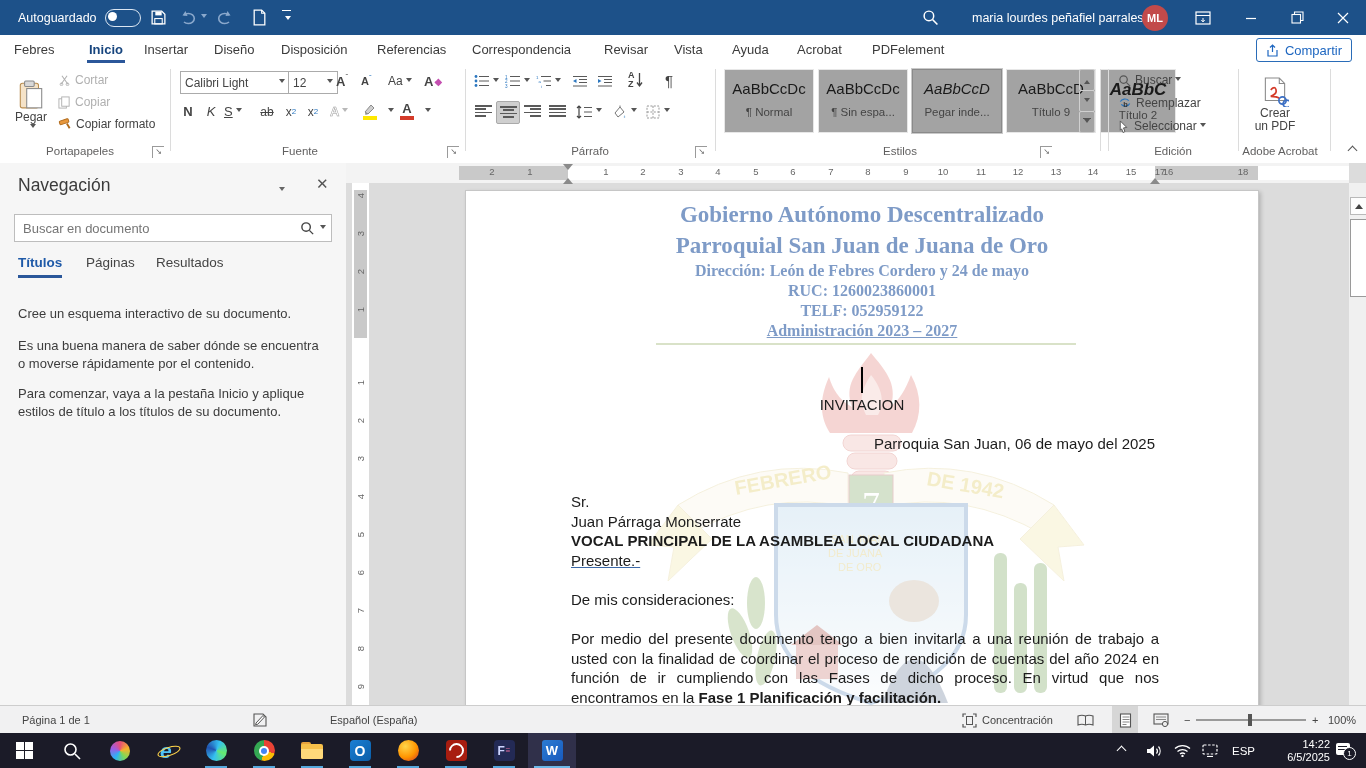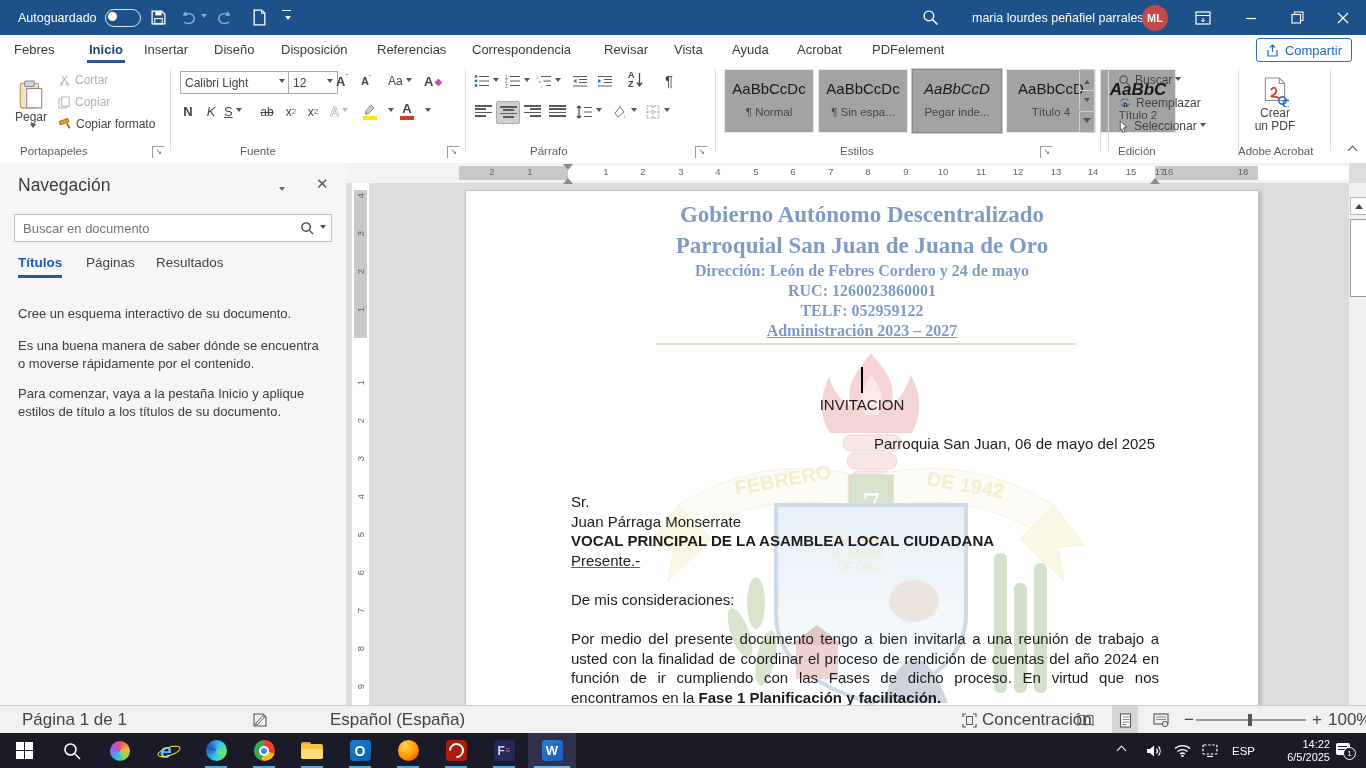--- a/index.html
+++ b/index.html
@@ -17,21 +17,21 @@
   .avatar{width:26px;height:26px;border-radius:50%;background:#c24a4a;color:#fff;font-size:11px;display:flex;align-items:center;justify-content:center;font-weight:bold;}
   
   #tabrow{position:absolute;left:0;top:35px;width:1366px;height:28px;background:#fff;border-bottom:1px solid #e4e4e4;}
   .rtab{position:absolute;top:0;height:28px;display:flex;align-items:center;font-size:13px;color:#3b3b3b;padding:0 4px;}
   .rtab.active{color:#17457e;font-weight:bold;}
   .rtab.active::after{content:"";position:absolute;left:2px;right:2px;bottom:0;height:3px;background:#2b579a;}
   #sharebtn{position:absolute;right:14px;top:3px;height:22px;border:1px solid #2a6cb8;border-radius:3px;color:#1d66c0;font-size:13px;display:flex;align-items:center;padding:0 9px;background:#fff;}
   
   #ribbon{position:absolute;left:0;top:63px;width:1366px;height:100px;background:#fff;border-bottom:1px solid #dadada;font-size:12px;color:#444;}
   .gsep{position:absolute;top:6px;height:82px;width:1px;background:#dcdcdc;}
-  .glabel{position:absolute;top:82px;font-size:11.5px;color:#605f5f;}
+  .glabel{position:absolute;top:82px;font-size:11.5px;color:#605f5f;text-align:center;}
   .launcher{position:absolute;top:83px;width:11px;height:11px;border-left:1px solid #9a9a9a;border-top:1px solid #9a9a9a;font-size:8px;color:#666;line-height:9px;text-align:center;}
   .btnbox{position:absolute;display:flex;align-items:center;justify-content:center;border-radius:2px;}
   .small{font-size:12px;color:#444;}
   .grey{color:#b0b0b0;}
   .combo{border:1px solid #ababab;background:#fff;height:21px;display:flex;align-items:center;font-size:12px;padding:0 4px;justify-content:space-between;}
   .fmtA{font-weight:bold;font-size:13px;}
   .ubar{display:inline-block;width:14px;height:4px;margin-top:1px;}
   .alignicon{width:17px;height:13px;display:inline-block;}
   .alignicon span{display:block;height:1.5px;background:#5a5a5a;margin:0 0 1.9px 0;}
   .stylecard{position:absolute;top:6px;width:88px;height:62px;border:1px solid #e7e7e7;background:#a3a3a3;text-align:center;}
@@ -55,21 +55,21 @@
   .vn{position:absolute;left:0;width:17px;text-align:center;font-size:9.5px;color:#666;transform:rotate(-90deg);}
   #vruler{position:absolute;left:6px;top:20px;width:17px;bottom:0;background:#fff;}
   #cornerL{position:absolute;left:6px;top:2px;width:17px;height:16px;background:#fdfdfd;border:1px solid #d0d0d0;color:#777;font-size:10px;font-weight:bold;display:flex;align-items:center;justify-content:center;}
   #page{position:absolute;left:119px;top:27px;width:792px;height:540px;background:#fff;border:1px solid #c6c6c6;box-shadow:2px 2px 4px rgba(0,0,0,.18);}
   .serifblue{font-family:"Liberation Serif","DejaVu Serif",serif;font-weight:bold;color:#7e9bc7;text-align:center;}
   .bodytext{font-size:15px;line-height:19.5px;color:#1c1c1c;}
   #scrollbar{position:absolute;right:0;top:20px;width:17px;bottom:0;background:#f0f0f0;}
   .sbtn{position:absolute;left:1px;width:15px;height:16px;background:#fdfdfd;border:1px solid #b9b9b9;display:flex;align-items:center;justify-content:center;}
   .sthumb{position:absolute;left:1px;width:15px;background:#fff;border:1px solid #9a9a9a;}
   
-  #statusbar{position:absolute;left:0;top:705px;width:1366px;height:28px;background:#f1f1f2;border-top:1px solid #cdcdcd;font-size:17px;color:#444;}
+  #statusbar{position:absolute;left:0;top:705px;width:1366px;height:28px;background:#f1f1f2;border-top:1px solid #cdcdcd;font-size:11px;color:#444;}
   #statusbar .item{position:absolute;top:0;height:28px;display:flex;align-items:center;}
   .viewbtn{width:26px;justify-content:center;}
   .viewbtn.sel{background:#d6d6d6;}
   
   #taskbar{position:absolute;left:0;top:733px;width:1366px;height:35px;background:#1b1b28;}
   .tslot{position:absolute;top:0;width:48px;height:35px;display:flex;align-items:center;justify-content:center;}
   .tslot.activeapp{background:#30304a;}
   .runline{position:absolute;bottom:0;left:13px;width:22px;height:2px;background:#55a8dc;}
   .tray{position:absolute;top:0;height:35px;display:flex;align-items:center;color:#fff;font-size:11px;}
   .chevup{display:inline-block;width:6px;height:6px;border-left:1.5px solid #fff;border-top:1.5px solid #fff;transform:rotate(45deg);}
@@ -394,21 +394,21 @@
     <div class="stylecard" style="left:818px">
       <div class="prev">AaBbCcDc</div>
       <div class="lab">¶ Sin espa...</div>
     </div>
     <div class="stylecard sel" style="left:912px">
       <div class="prev" style="font-style:italic">AaBbCcD</div>
       <div class="lab">Pegar inde...</div>
     </div>
     <div class="stylecard" style="left:1006px">
       <div class="prev">AaBbCcD</div>
-      <div class="lab">Título 4</div>
+      <div class="lab">Título 9</div>
     </div>
     <div class="stylecard" style="left:1100px;width:74px;overflow:hidden">
       <div class="prev" style="font-style:italic;font-weight:bold;font-size:17px">AaBbC</div>
       <div class="lab">Título 2</div>
     </div>
     <div class="btnbox" style="left:1079px;top:6px;width:14px;height:20px;border:1px solid #d0d0d0">
         <span class="cv" style="transform:rotate(180deg);margin-left:0"></span>
       </div>
     <div class="btnbox" style="left:1079px;top:27px;width:14px;height:20px;border:1px solid #d0d0d0">
         <span class="cv" style="margin-left:0"></span>

